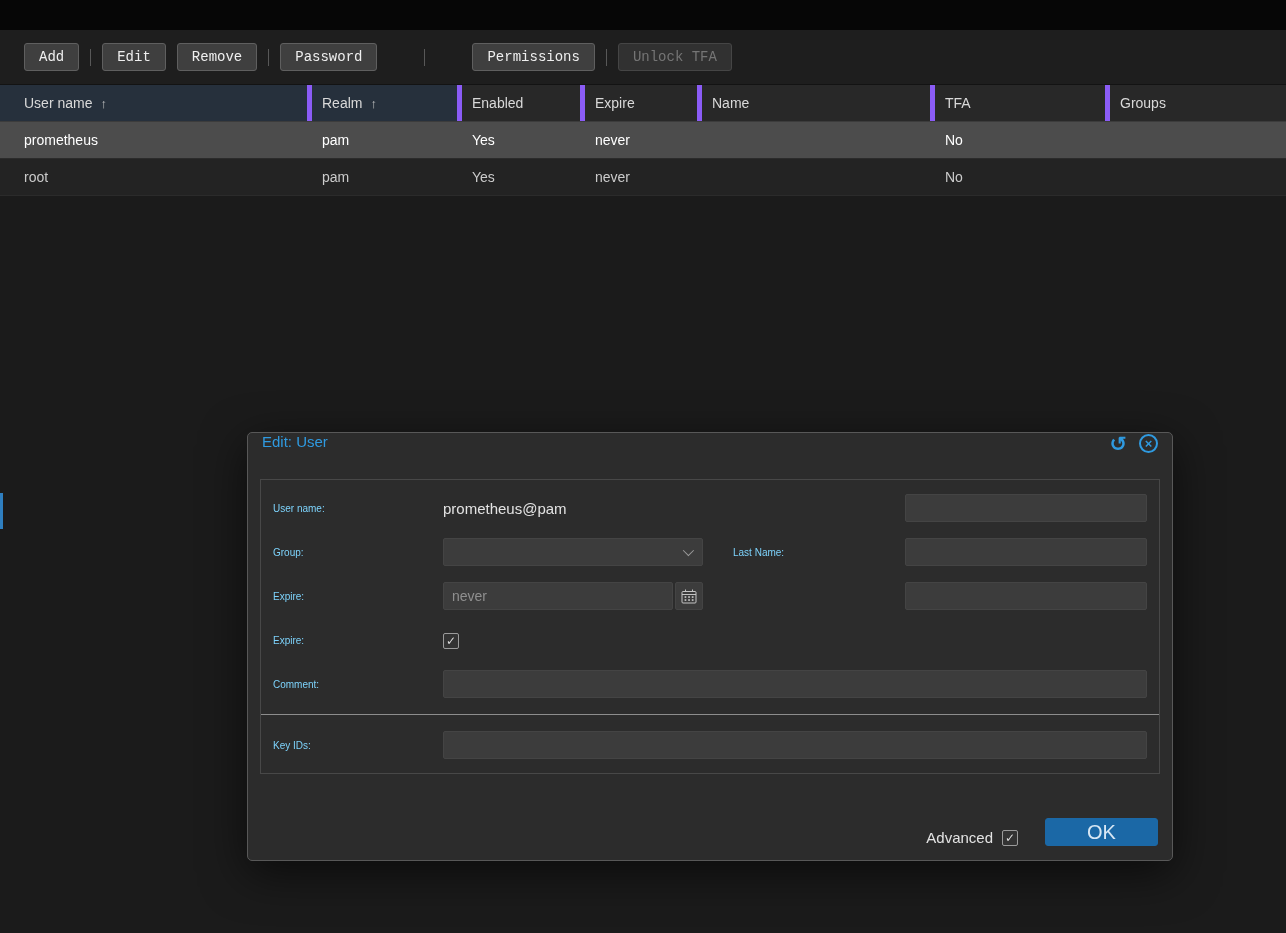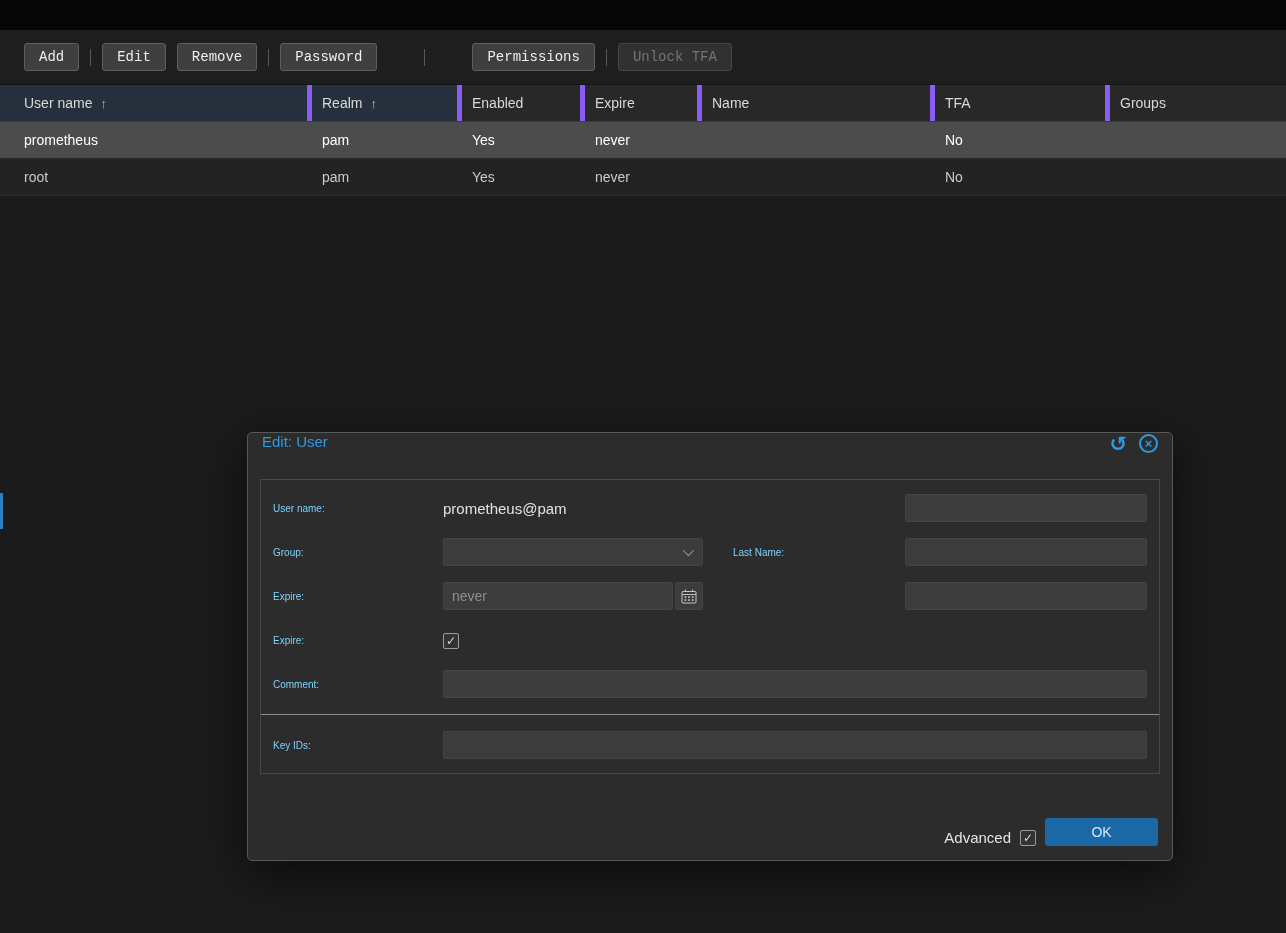--- a/index.html
+++ b/index.html
@@ -95,22 +95,22 @@
     display:inline-flex; align-items:center; justify-content:center;
     color:#dcdcdc; font-size:12px; line-height:1; cursor:pointer;
   }
 
   .divider { border-top:1px solid #8d8d8d; height:0; margin:0 -12px; }
 
   .dlg-footer { margin-top:auto; display:flex; align-items:flex-end; justify-content:flex-end;
                 gap:9px; padding:0 14px 14px; }
   .adv-label { color:#e3e3e3; font-size:15px; }
   .ok-btn {
-    width:113px; height:28px; background:#1b68a6; border:1px solid #1b68a6;
-    border-radius:3px; color:#d8e7f4; font-size:14px; cursor:pointer; font-family:inherit;
+    margin-left:18px; width:113px; height:28px; background:#1b68a6; border:1px solid #1b68a6;
+    border-radius:3px; color:#d8e7f4; font-size:20px; cursor:pointer; font-family:inherit;
   }
 </style>
 </head>
 <body>
 
 <div class="screen">
 
   <div class="top-strip"></div>
 
   <div class="toolbar">

